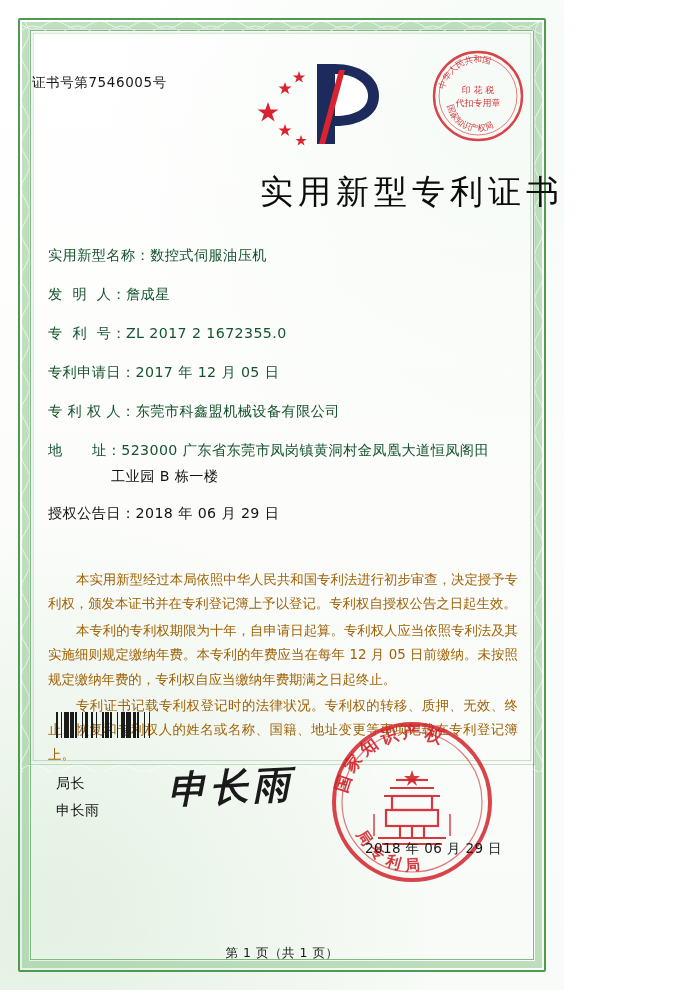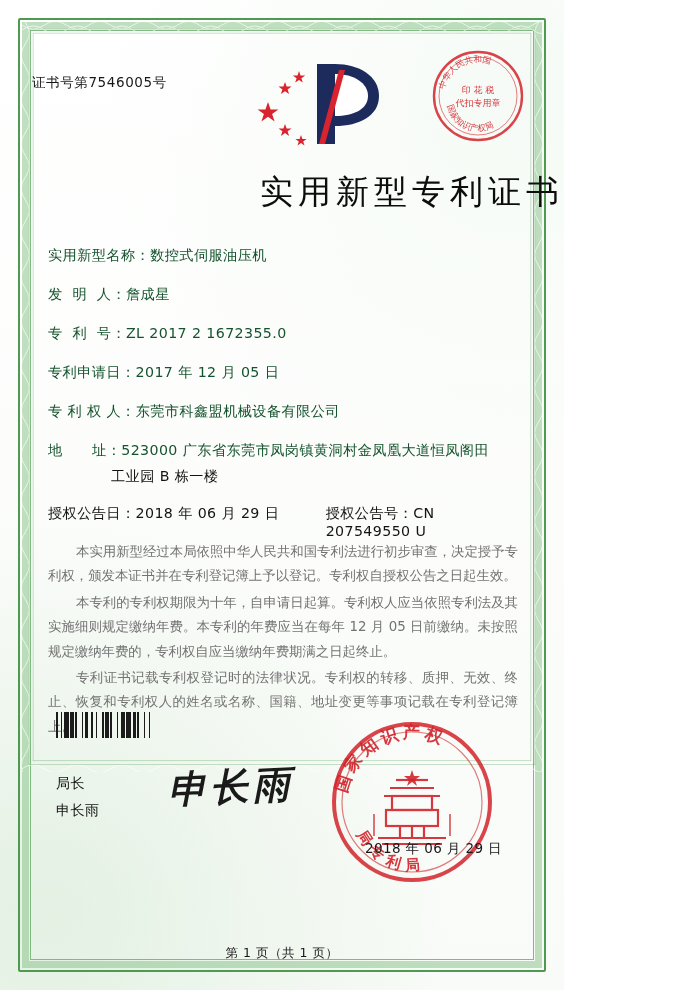--- a/index.html
+++ b/index.html
@@ -117,23 +117,23 @@
     font-size: 14.2px;
     color: #131313;
     letter-spacing: 0.4px;
     margin-bottom: 8px;
   }
   .pubrow .left { width: 300px; }
 
   
   .paras {
     position: absolute;
-    left: 48px; right: 46px; top: 540px;
+    left: 48px; right: 46px; top: 568px;
     font-size: 13.4px;
-    color: #737373;
+    color: #a16207;
     line-height: 1.82;
     text-align: justify;
   }
   .paras p {
     margin: 0 0 2px 0;
     text-indent: 28px;
   }
 
   
   .barcode {
@@ -284,23 +284,20 @@
     <div class="frow tight">
       <span class="flabel">地      址：</span>
       <span class="fvalue">523000  广东省东莞市凤岗镇黄洞村金凤凰大道恒凤阁田</span>
     </div>
     <div class="addr-second">工业园 B 栋一楼</div>
 
     <div class="pubrow">
       <span class="left">
         <span>授权公告日：</span><span>2018 年 06 月 29 日</span>
       </span>
-      <span>
-        <span>授权公告号：</span><span>CN 207549550 U</span>
-      </span>
     </div>
   </div>
 
   <div class="paras">
     <p>本实用新型经过本局依照中华人民共和国专利法进行初步审查，决定授予专利权，颁发本证书并在专利登记簿上予以登记。专利权自授权公告之日起生效。</p>
     <p>本专利的专利权期限为十年，自申请日起算。专利权人应当依照专利法及其实施细则规定缴纳年费。本专利的年费应当在每年 12 月 05 日前缴纳。未按照规定缴纳年费的，专利权自应当缴纳年费期满之日起终止。</p>
     <p>专利证书记载专利权登记时的法律状况。专利权的转移、质押、无效、终止、恢复和专利权人的姓名或名称、国籍、地址变更等事项记载在专利登记簿上。</p>
   </div>
 
   <div class="barcode" id="barcode">

